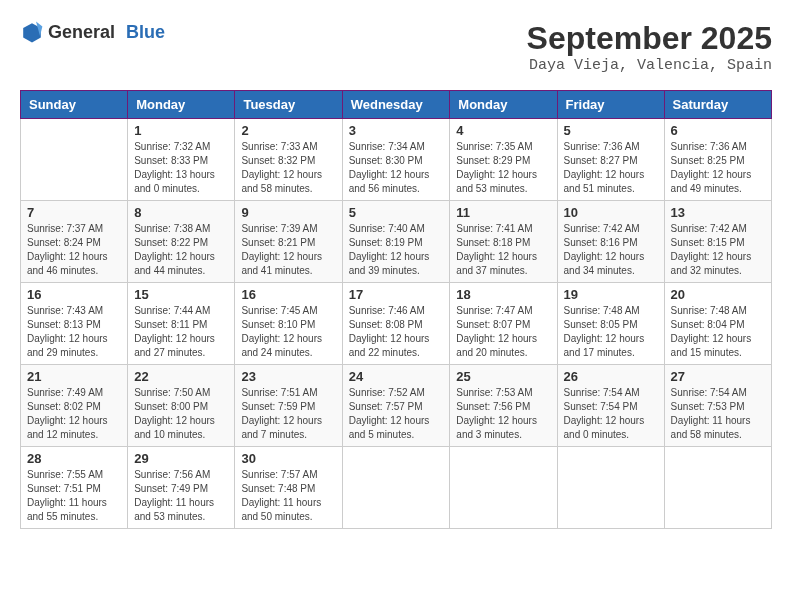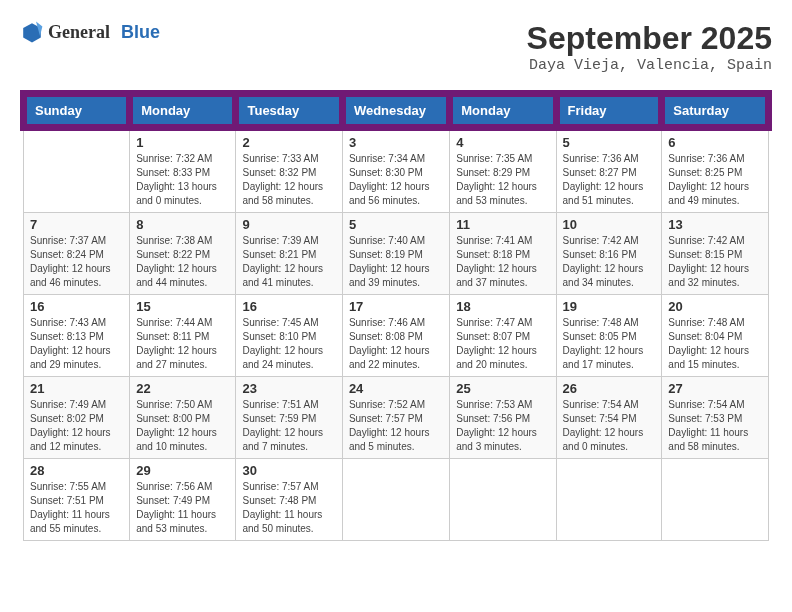--- a/index.html
+++ b/index.html
@@ -18,21 +18,20 @@
     }
     .logo {
       display: flex;
       align-items: center;
       gap: 4px;
     }
     .logo-text-general {
       font-size: 18px;
       font-weight: bold;
       color: #333;
-      font-family: Liberation Serif, serif;
     }
     .logo-text-blue {
       font-size: 18px;
       font-weight: bold;
       color: #2a6db5;
       margin-left: 11px;
     }
     .logo-icon {
       width: 24px;
       height: 24px;
@@ -55,21 +54,21 @@
       border-collapse: collapse;
       border: 1px solid #ccc;
     }
     .calendar th {
       background-color: #2a6db5;
       color: #fff;
       padding: 6px 8px;
       font-size: 13px;
       font-weight: bold;
       text-align: left;
-      border: 7px solid #701a75;
+      border: 1px solid #701a75;
     }
     .calendar td {
       border: 1px solid #ccc;
       padding: 4px 6px;
       vertical-align: top;
       width: 108px;
       min-height: 80px;
     }
     .day-number {
       font-size: 13px;

